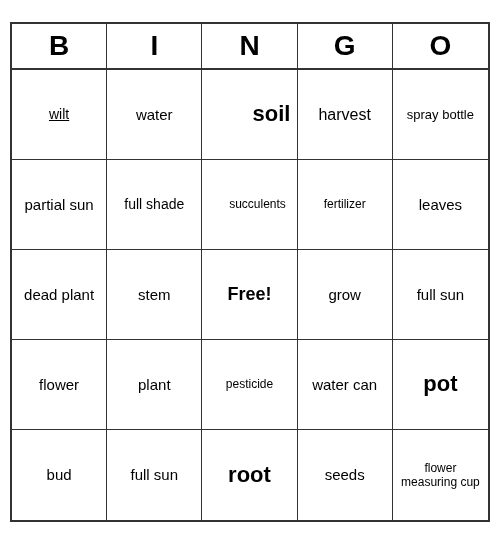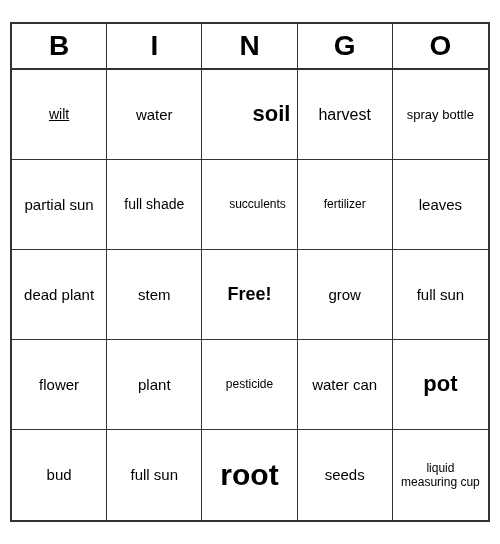--- a/index.html
+++ b/index.html
@@ -150,22 +150,22 @@
       <div class="bingo-cell">
         <span class="cell-text" style="font-size: 22px; font-weight: bold;">pot</span>
       </div>
       <div class="bingo-cell">
         <span class="cell-text" style="font-size: 15px;">bud</span>
       </div>
       <div class="bingo-cell">
         <span class="cell-text" style="font-size: 15px;">full sun</span>
       </div>
       <div class="bingo-cell">
-        <span class="cell-text" style="font-size: 30px; font-weight: bold;">root</span>
+        <span class="cell-text" style="font-size: 22px; font-weight: bold;">root</span>
       </div>
       <div class="bingo-cell">
         <span class="cell-text" style="font-size: 15px;">seeds</span>
       </div>
       <div class="bingo-cell">
-        <span class="cell-text" style="font-size: 12px;">liquid measuring cup</span>
+        <span class="cell-text" style="font-size: 12px;">flower measuring cup</span>
       </div>
     </div>
 </div>
 
 </body></html>

